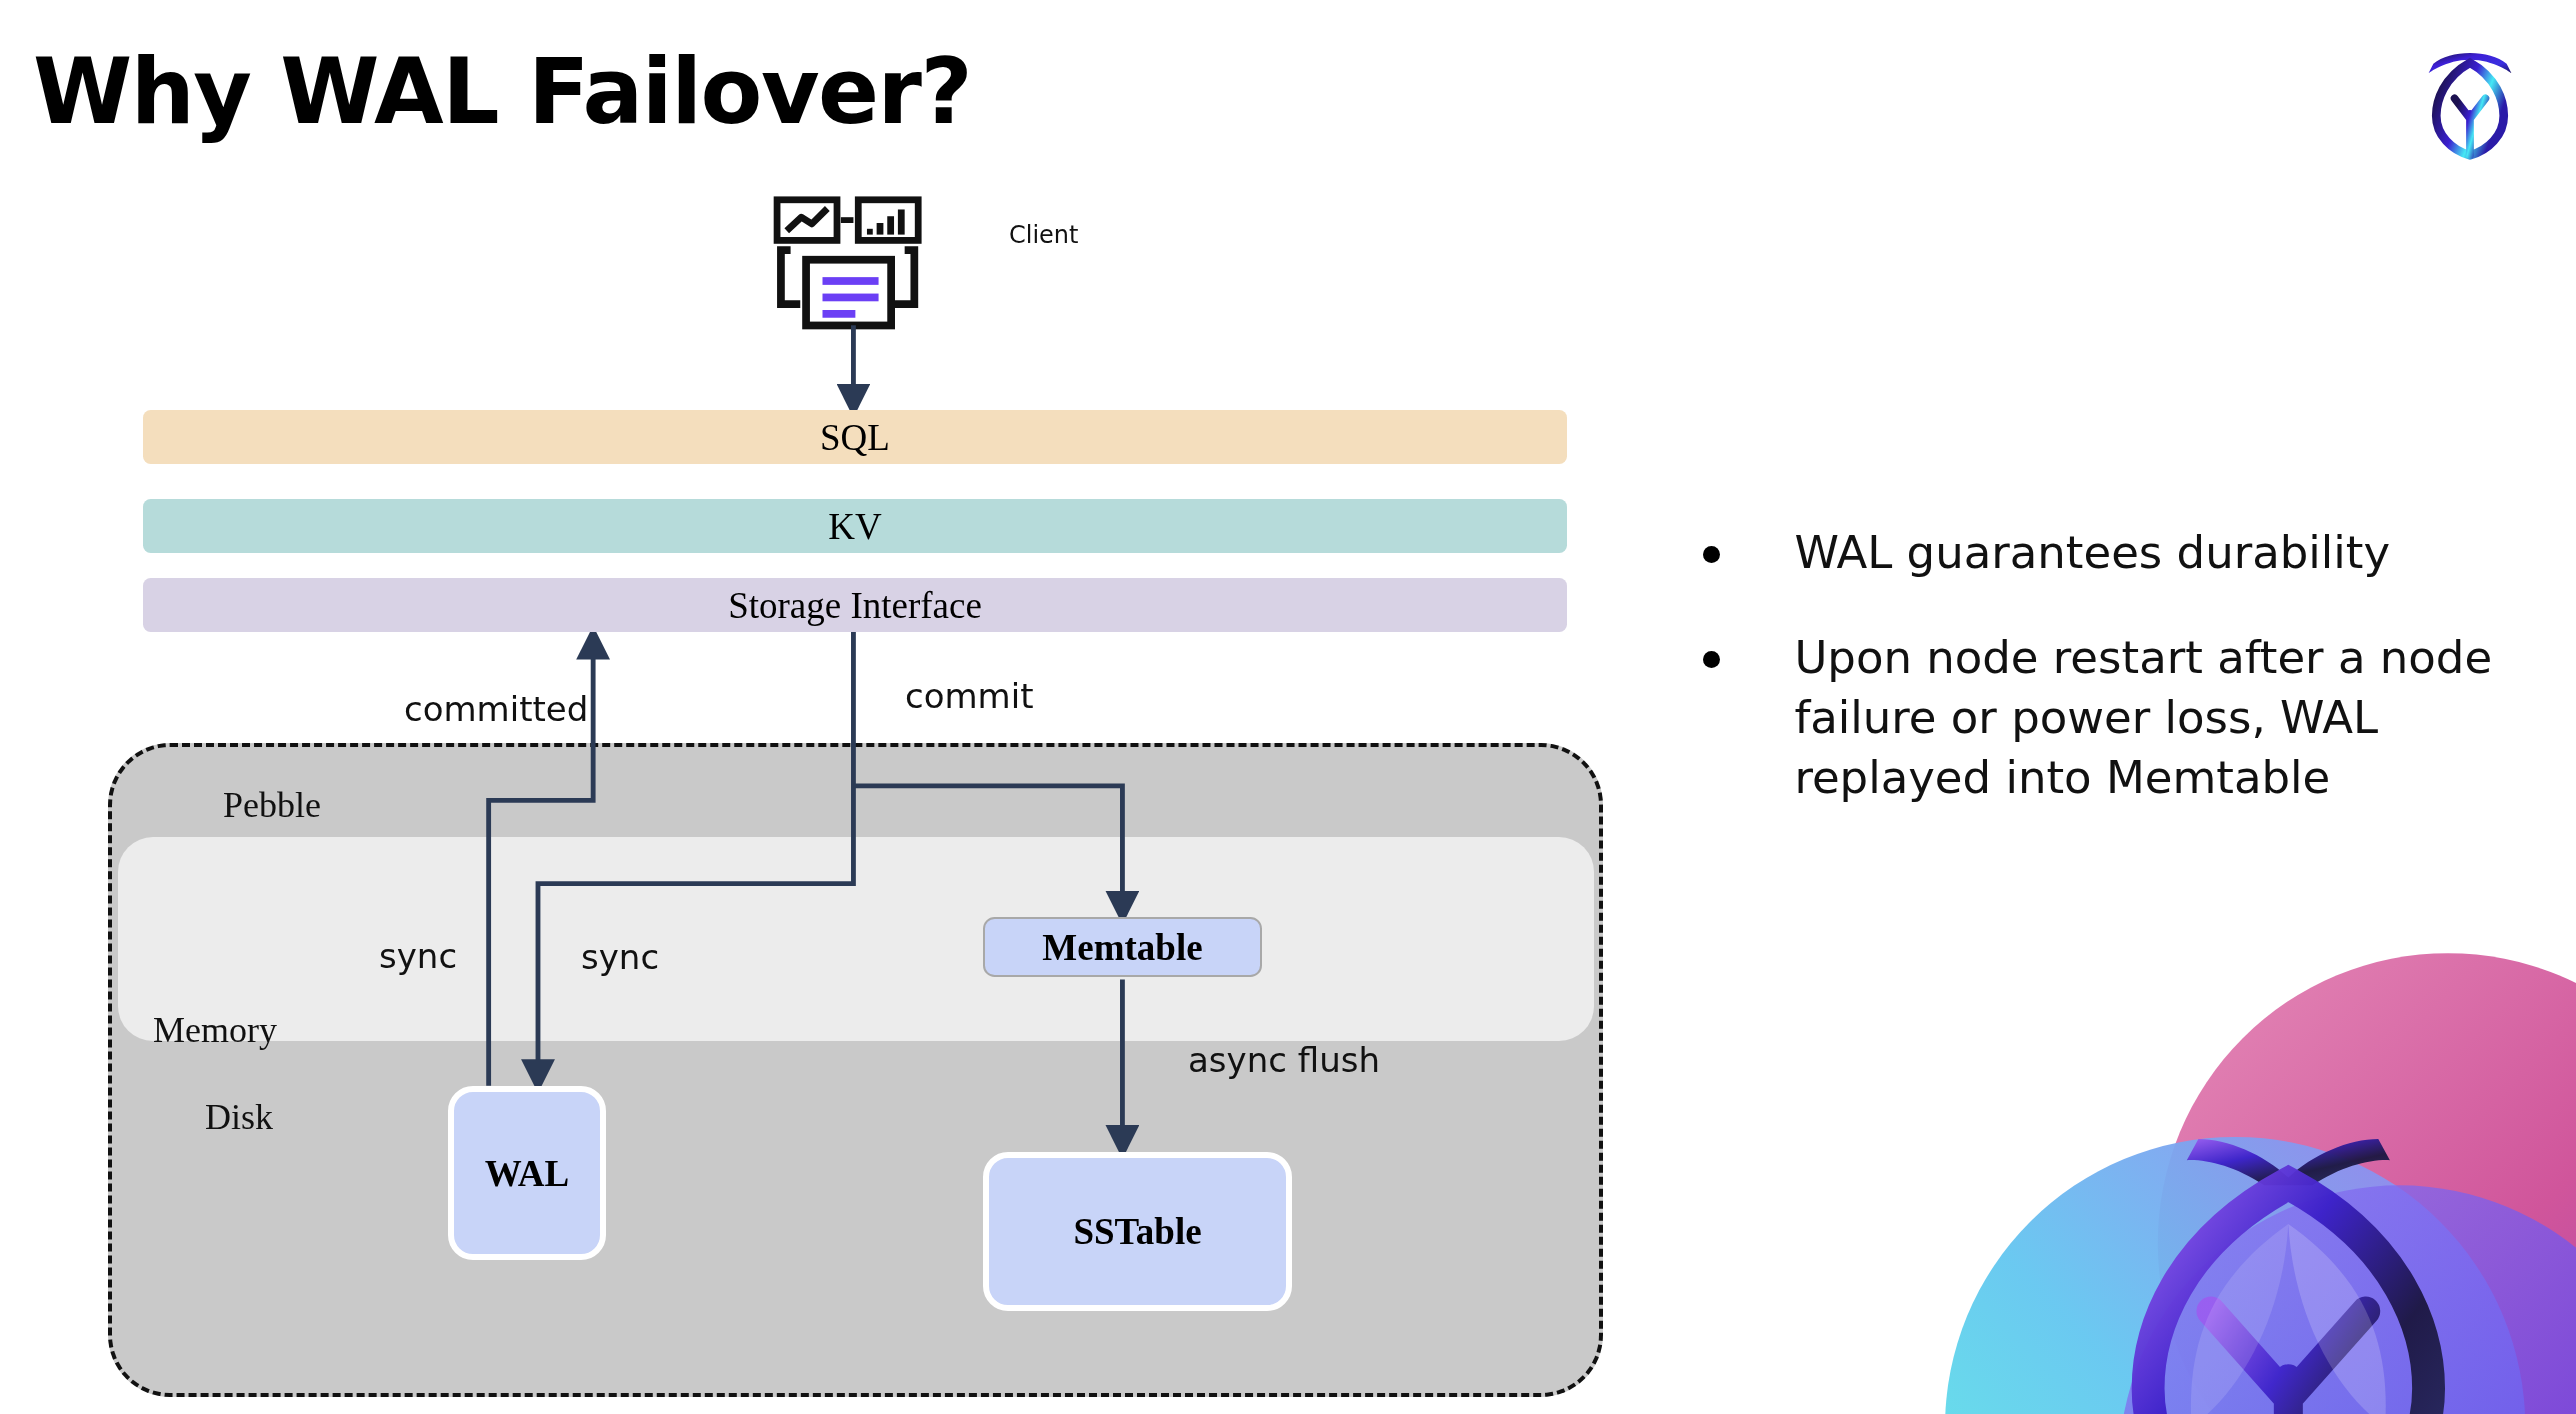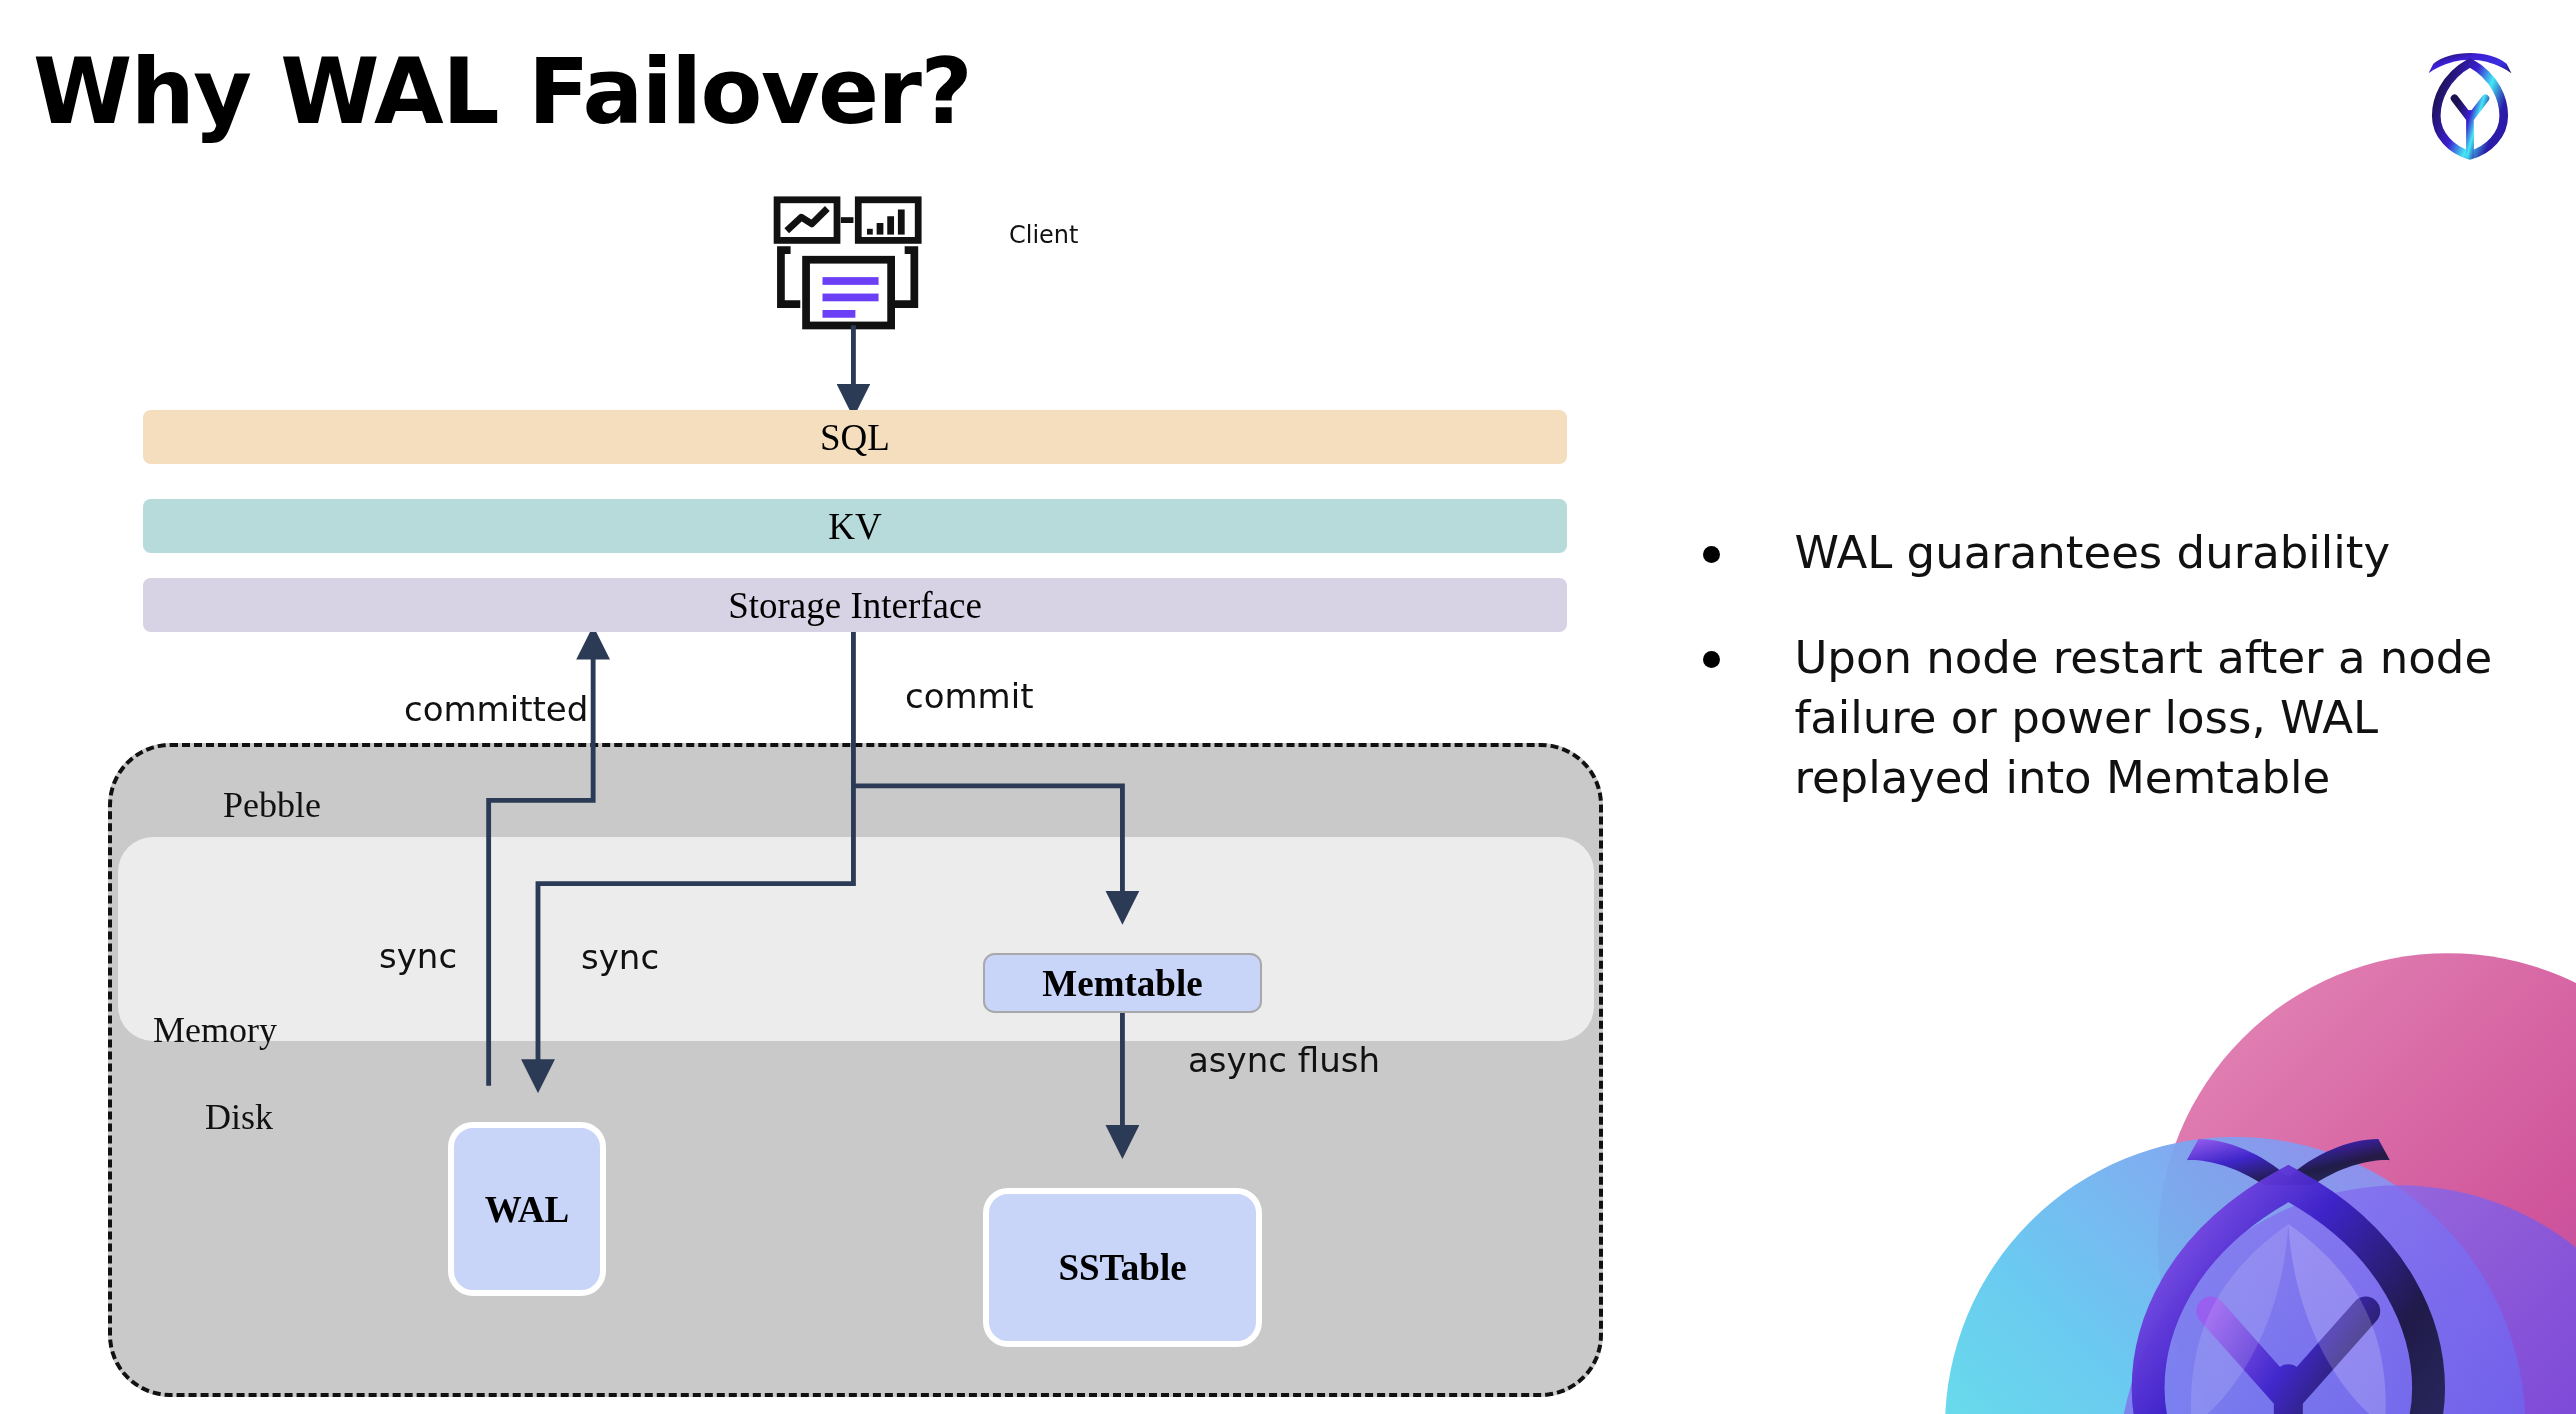--- a/index.html
+++ b/index.html
@@ -81,34 +81,33 @@
   }
 
   
   .node-box{
     position:absolute;
     background:#C8D4F8;
     display:flex;align-items:center;justify-content:center;
     font-family:"Liberation Serif", serif;font-weight:bold;
     color:#000;
     box-sizing:border-box;
-    margin-top:36px;
   }
   #node-memtable{
     left:983px;top:917px;width:279px;height:60px;
     border-radius:11.6px;border:2.9px solid #A8A8A8;
     font-size:37px;
   }
   #node-wal{
     left:448px;top:1086px;width:158px;height:174px;
     border-radius:25px;border:6.8px solid #ffffff;
     font-size:37px;
   }
   #node-sstable{
-    left:983px;top:1152px;width:279px;height:159px;
+    left:983px;top:1152px;width:309px;height:159px;
     border-radius:25px;border:6.8px solid #ffffff;
     font-size:37px;
   }
 
   
   .edge-label{
     position:absolute;
     font-family:"DejaVu Sans", sans-serif;
     font-size:34px;color:#111111;white-space:nowrap;
   }

